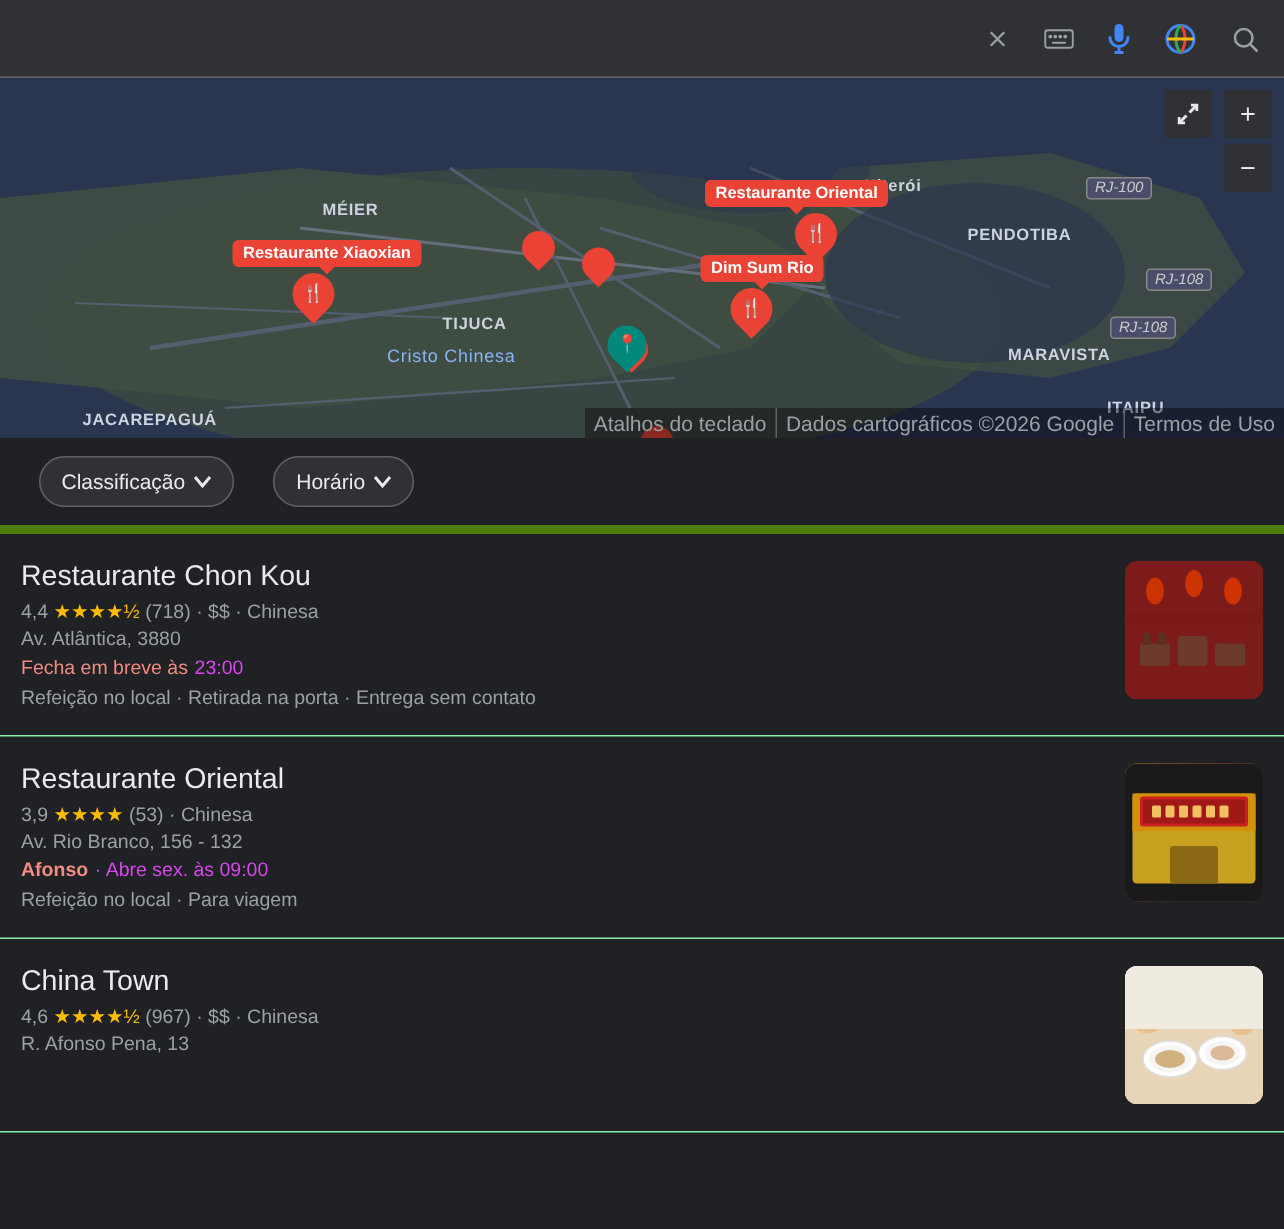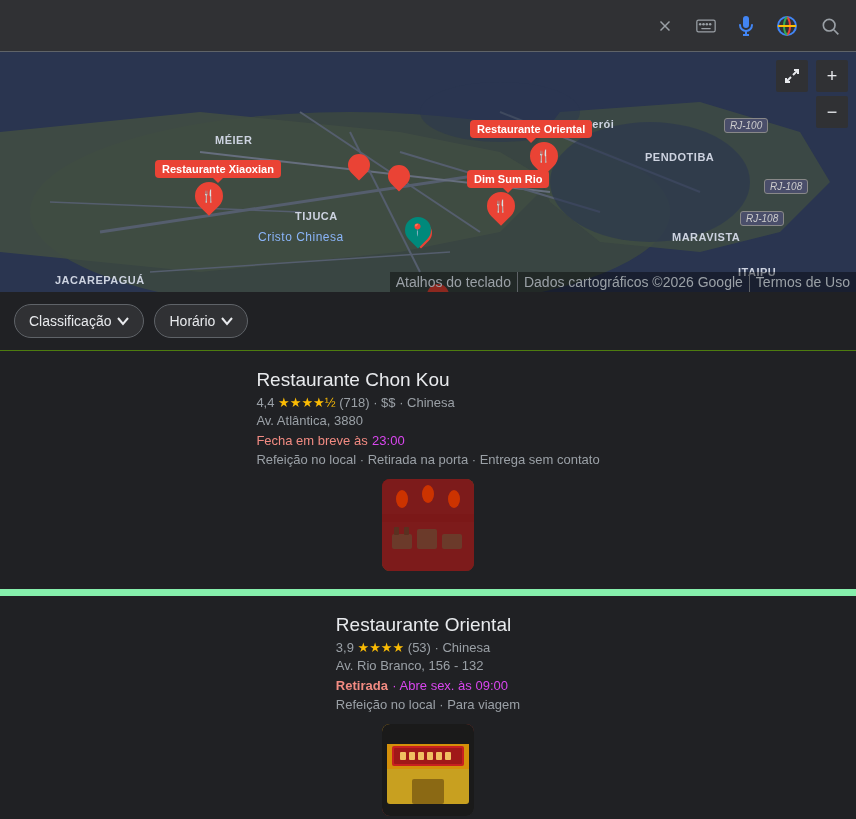--- a/index.html
+++ b/index.html
@@ -147,23 +147,23 @@
       left: 50%;
       transform: translateX(-50%);
       border: 5px solid transparent;
       border-top-color: #ea4335;
       border-bottom: none;
     }
 
     
     .filters {
       display: flex;
-      gap: 10px;
-      padding: 12px 14px;
-      border-bottom: 1px solid #4d7c0f;
+      gap: 26px;
+      padding: 12px 26px;
+      border-bottom: 6px solid #4d7c0f;
     }
     .filter-btn {
       display: flex;
       align-items: center;
       gap: 6px;
       background: #303134;
       border: 1px solid #5f6368;
       color: #e8eaed;
       padding: 8px 14px;
       border-radius: 20px;
@@ -176,24 +176,23 @@
     }
 
     
     .restaurant-list {
       padding: 0;
     }
     .restaurant-item {
       display: flex;
       gap: 12px;
       padding: 18px 14px;
-      border-bottom: 7px solid #86efac;
-      align-items: center;
+      border-bottom: 1px solid #86efac;
+      align-items: flex-start;
       cursor: pointer;
-      flex-direction: column;
     }
     .restaurant-info {
       flex: 1;
     }
     .restaurant-name {
       font-size: 19px;
       font-weight: 400;
       color: #e8eaed;
       margin-bottom: 4px;
     }
@@ -460,21 +459,21 @@
     <div class="restaurant-info">
       <div class="restaurant-name">Restaurante Oriental</div>
       <div class="restaurant-meta">
         <span>3,9</span>
         <span class="stars"> ★★★★ </span>
         <span>(53)</span>
         · <span>Chinesa</span>
       </div>
       <div class="restaurant-address">Av. Rio Branco, 156 - 132</div>
       <div>
-        <span class="status-closed">Retirada</span>
+        <span class="status-closed">Afonso</span>
         <span class="status-info"> · Abre sex. às 09:00</span>
       </div>
       <div class="restaurant-services">Refeição no local · Para viagem</div>
     </div>
     <div class="restaurant-img img-oriental">
       <svg width="92" height="92" viewBox="0 0 92 92" xmlns="http://www.w3.org/2000/svg">
         <rect width="92" height="92" fill="#1a1a1a"></rect>
 
         <rect x="5" y="20" width="82" height="60" fill="#c8a020" rx="3"></rect>
         <rect x="5" y="20" width="82" height="25" fill="#d4900a"></rect>
@@ -488,20 +487,31 @@
         <rect x="27" y="28" width="6" height="8" fill="#f0c060" rx="1"></rect>
         <rect x="36" y="28" width="6" height="8" fill="#f0c060" rx="1"></rect>
         <rect x="45" y="28" width="6" height="8" fill="#f0c060" rx="1"></rect>
         <rect x="54" y="28" width="6" height="8" fill="#f0c060" rx="1"></rect>
         <rect x="63" y="28" width="6" height="8" fill="#f0c060" rx="1"></rect>
       </svg>
     </div>
   </div>
 
   <div class="restaurant-item">
+    <div class="restaurant-info">
+      <div class="restaurant-name">China Town</div>
+      <div class="restaurant-meta">
+        <span>4,6</span>
+        <span class="stars"> ★★★★½ </span>
+        <span>(967)</span>
+        · <span>$$</span>
+        · <span>Chinesa</span>
+      </div>
+      <div class="restaurant-address">R. Afonso Pena, 13</div>
+    </div>
     <div class="restaurant-img img-chinatown">
       <svg width="92" height="92" viewBox="0 0 92 92" xmlns="http://www.w3.org/2000/svg">
         <rect width="92" height="92" fill="#f5f0e8"></rect>
 
         <rect x="0" y="40" width="92" height="52" fill="#e8d5b7" rx="0"></rect>
 
         <ellipse cx="30" cy="62" rx="18" ry="12" fill="#fff" stroke="#ddd" stroke-width="1"></ellipse>
         <ellipse cx="30" cy="62" rx="14" ry="9" fill="#f5f5f5"></ellipse>
 
         <ellipse cx="30" cy="62" rx="10" ry="6" fill="#c8a060" opacity="0.8"></ellipse>

